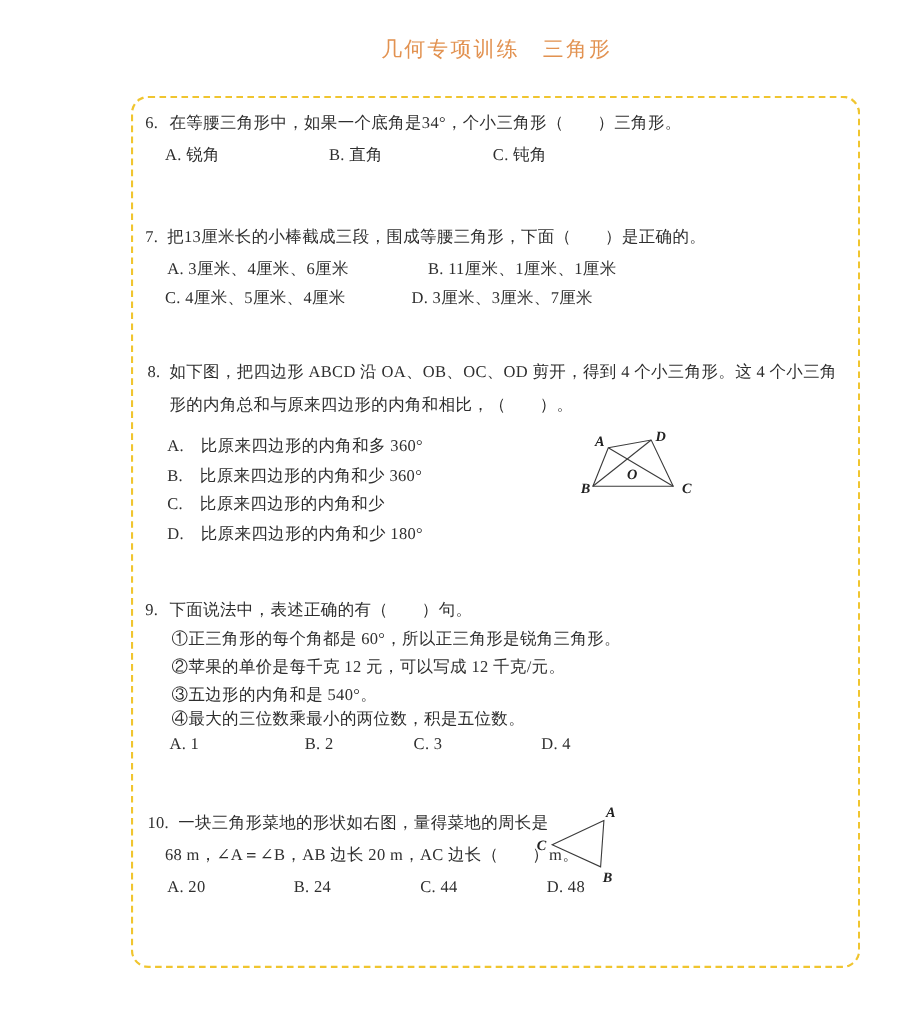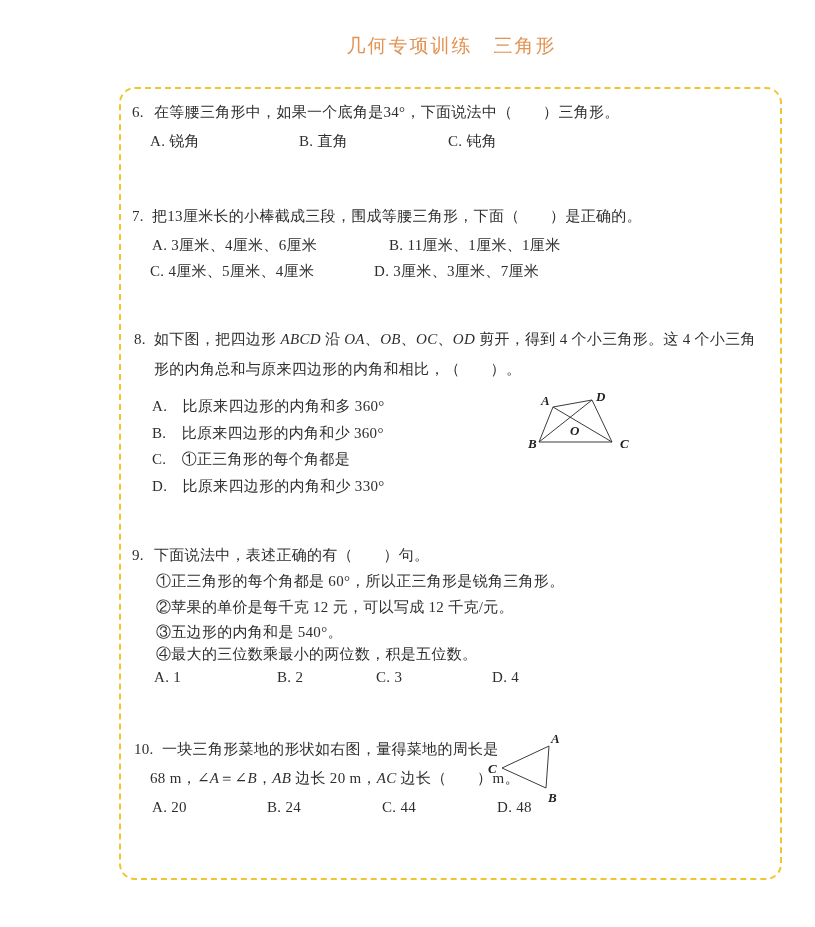--- a/index.html
+++ b/index.html
@@ -9,62 +9,62 @@
   }
   .title{
     position:absolute;top:36px;left:0;width:100%;margin:0;text-align:center;
     font-size:19px;font-weight:500;color:#e29251;letter-spacing:2px;line-height:1;
   }
   .sheet{
     position:absolute;left:75px;top:87px;width:663px;height:793px;
     border:2px dashed #f0c52f;border-radius:16px;box-sizing:border-box;
   }
   .abs{position:absolute;white-space:nowrap;font-size:15px;line-height:1.25;letter-spacing:0.3px;}
-  .var{font-style:italic;font-family:"Liberation Serif","DejaVu Serif",serif;}
+  .var{font-family:"Liberation Serif","DejaVu Serif",serif;}
   .fig{position:absolute;}
   .fig line,.fig polygon{stroke:#3b3b3b;stroke-width:1;fill:none;}
   .fig text{
     font-family:"Liberation Serif","DejaVu Serif",serif;font-style:italic;
     font-size:13px;fill:#222222;font-weight:600;
   }
 </style>
 </head>
 <body>
 
 <div class="page">
 
   <h1 class="title">几何专项训练　三角形</h1>
 
   <div class="sheet"></div>
 
   <div>
     <span class="abs" style="left:88px;top:103px">6.</span>
-    <span class="abs" style="left:110px;top:103px"><span>在等腰三角形中，如果一个底角是34°，下面说法中（　　）三角形。</span></span>
+    <span class="abs" style="left:110px;top:103px"><span>在等腰三角形中，如果一个底角是34°，个小三角形（　　）三角形。</span></span>
     <span class="abs" style="left:106px;top:132px">A. 锐角</span>
     <span class="abs" style="left:255px;top:132px">B. 直角</span>
     <span class="abs" style="left:404px;top:132px">C. 钝角</span>
   </div>
 
   <div>
     <span class="abs" style="left:88px;top:207px">7.</span>
     <span class="abs" style="left:108px;top:207px"><span>把13厘米长的小棒截成三段，围成等腰三角形，下面（　　）是正确的。</span></span>
     <span class="abs" style="left:108px;top:236px">A. 3厘米、4厘米、6厘米</span>
     <span class="abs" style="left:345px;top:236px">B. 11厘米、1厘米、1厘米</span>
     <span class="abs" style="left:106px;top:262px">C. 4厘米、5厘米、4厘米</span>
     <span class="abs" style="left:330px;top:262px">D. 3厘米、3厘米、7厘米</span>
   </div>
 
   <div>
     <span class="abs" style="left:90px;top:330px">8.</span>
     <span class="abs" style="left:110px;top:330px"><span>如下图，把四边形 </span><span class="var">ABCD</span><span> 沿 </span><span class="var">OA</span><span>、</span><span class="var">OB</span><span>、</span><span class="var">OC</span><span>、</span><span class="var">OD</span><span> 剪开，得到 4 个小三角形。这 4 个小三角</span></span>
     <span class="abs" style="left:110px;top:360px"><span>形的内角总和与原来四边形的内角和相比，（　　）。</span></span>
     <span class="abs" style="left:108px;top:397px">A.　比原来四边形的内角和多 360°</span>
     <span class="abs" style="left:108px;top:424px">B.　比原来四边形的内角和少 360°</span>
-    <span class="abs" style="left:108px;top:450px">C.　①正三角形的每个角都是</span>
-    <span class="abs" style="left:108px;top:477px">D.　比原来四边形的内角和少 330°</span>
+    <span class="abs" style="left:108px;top:450px">C.　比原来四边形的内角和少</span>
+    <span class="abs" style="left:108px;top:477px">D.　比原来四边形的内角和少 180°</span>
 
     <svg class="fig" style="left:484px;top:390px" width="108" height="62" viewBox="0 0 108 62">
       <polygon points="25,17 64,10 84,52 11,52"></polygon>
       <line x1="25" y1="17" x2="84" y2="52"></line>
       <line x1="11" y1="52" x2="64" y2="10"></line>
       <text x="13" y="15">A</text>
       <text x="68" y="11">D</text>
       <text x="0" y="58">B</text>
       <text x="92" y="58">C</text>
       <text x="42" y="45">O</text>

